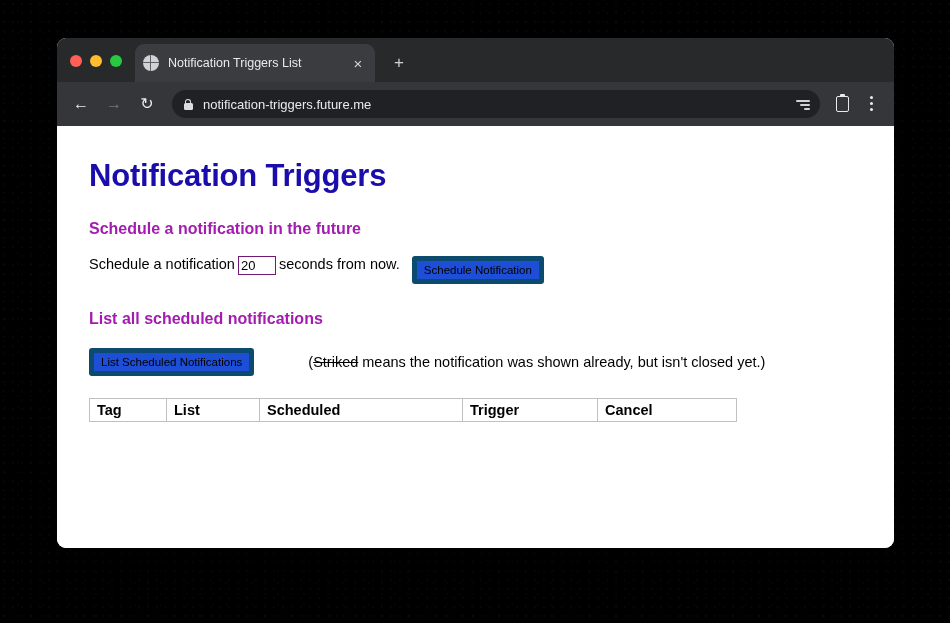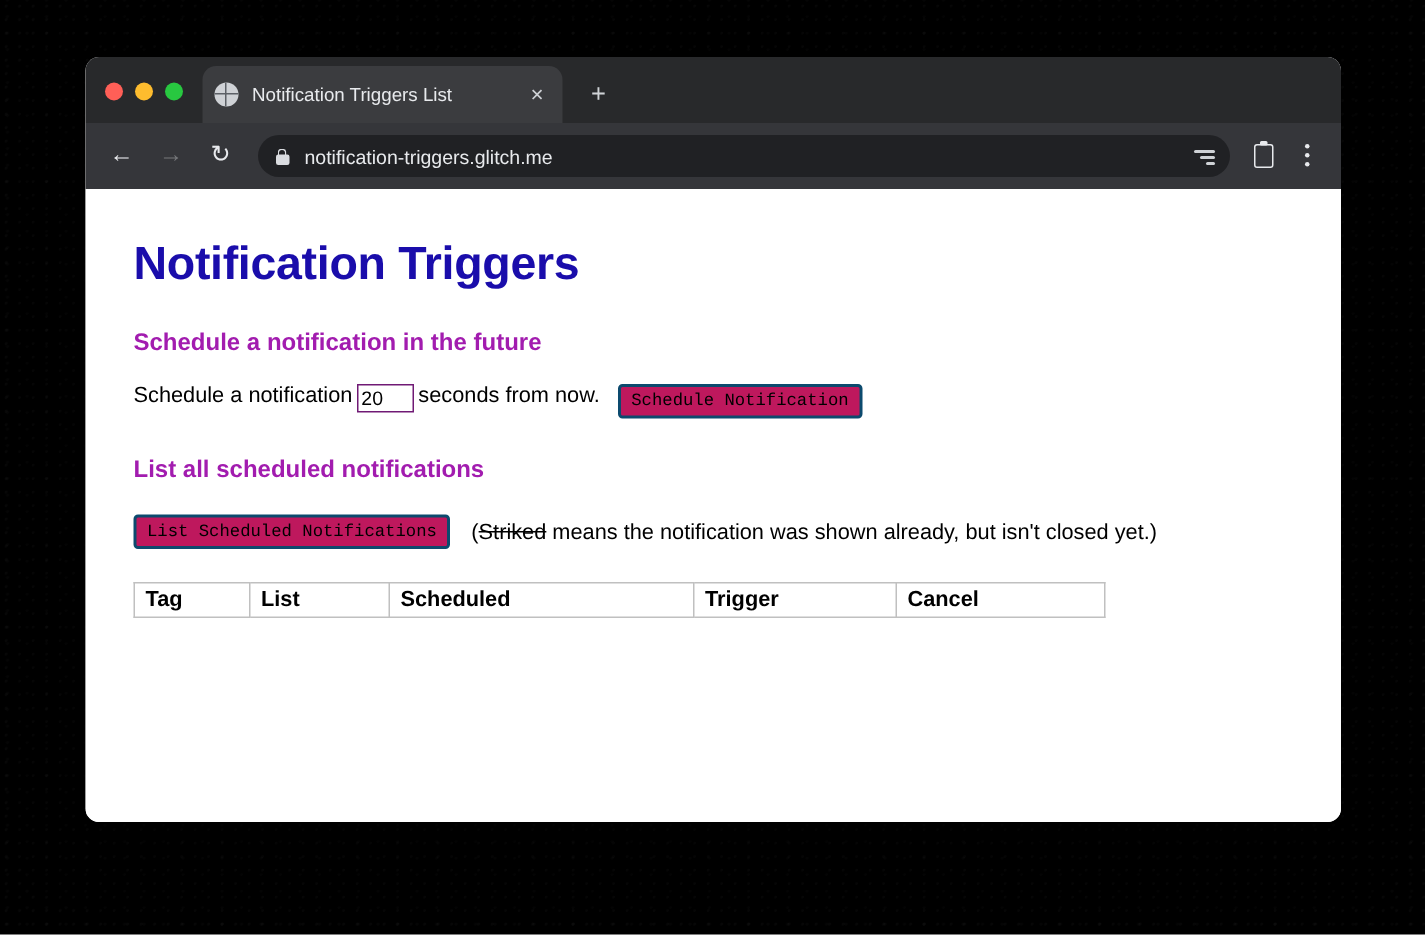--- a/index.html
+++ b/index.html
@@ -288,36 +288,37 @@
     font-family: "Liberation Sans", sans-serif;
     font-size: 13px;
     padding: 0 2px;
     margin: 0 3px;
     border: 1px solid #701a75;
     background: #fff;
     color: #000000;
     box-sizing: border-box;
   }
   button.btn {
-    font-family: Liberation Mono, monospace;
+    font-family: Liberation Sans, sans-serif;
     font-size: 11.5px;
     color: #000;
-    background: #be185d;
-    border: 2px solid #0c4a6e;
+    background: #1d4ed8;
+    border: 5px solid #0c4a6e;
     border-radius: 3px;
     padding: 3px 7px;
     margin-left: 12px;
     cursor: default;
   }
   .list-row {
     margin-top: 20px;
     display: flex;
     align-items: center;
     font-size: 14.5px;
     color: #000;
+    gap: 40px;
   }
   .list-row button.btn { margin-left: 0; }
   .note {
     margin-left: 14px;
     font-size: 14.5px;
   }
   .note s { text-decoration: line-through; }
 
   table.sched {
     margin-top: 22px;
@@ -363,21 +364,21 @@
     <div class="newtab">+</div>
   </div>
 
   <div class="toolbar">
     <div class="nav-btn">←</div>
     <div class="nav-btn disabled">→</div>
     <div class="nav-btn">↻</div>
 
     <div class="omnibox">
       <div class="lock"></div>
-      <div class="url">notification-triggers.glitch.me</div>
+      <div class="url">notification-triggers.future.me</div>
       <div class="omni-menu">
         <span></span>
           <span></span>
           <span></span>
       </div>
     </div>
 
     <div class="tb-icon">
       <div class="ext-icon"></div>
     </div>

